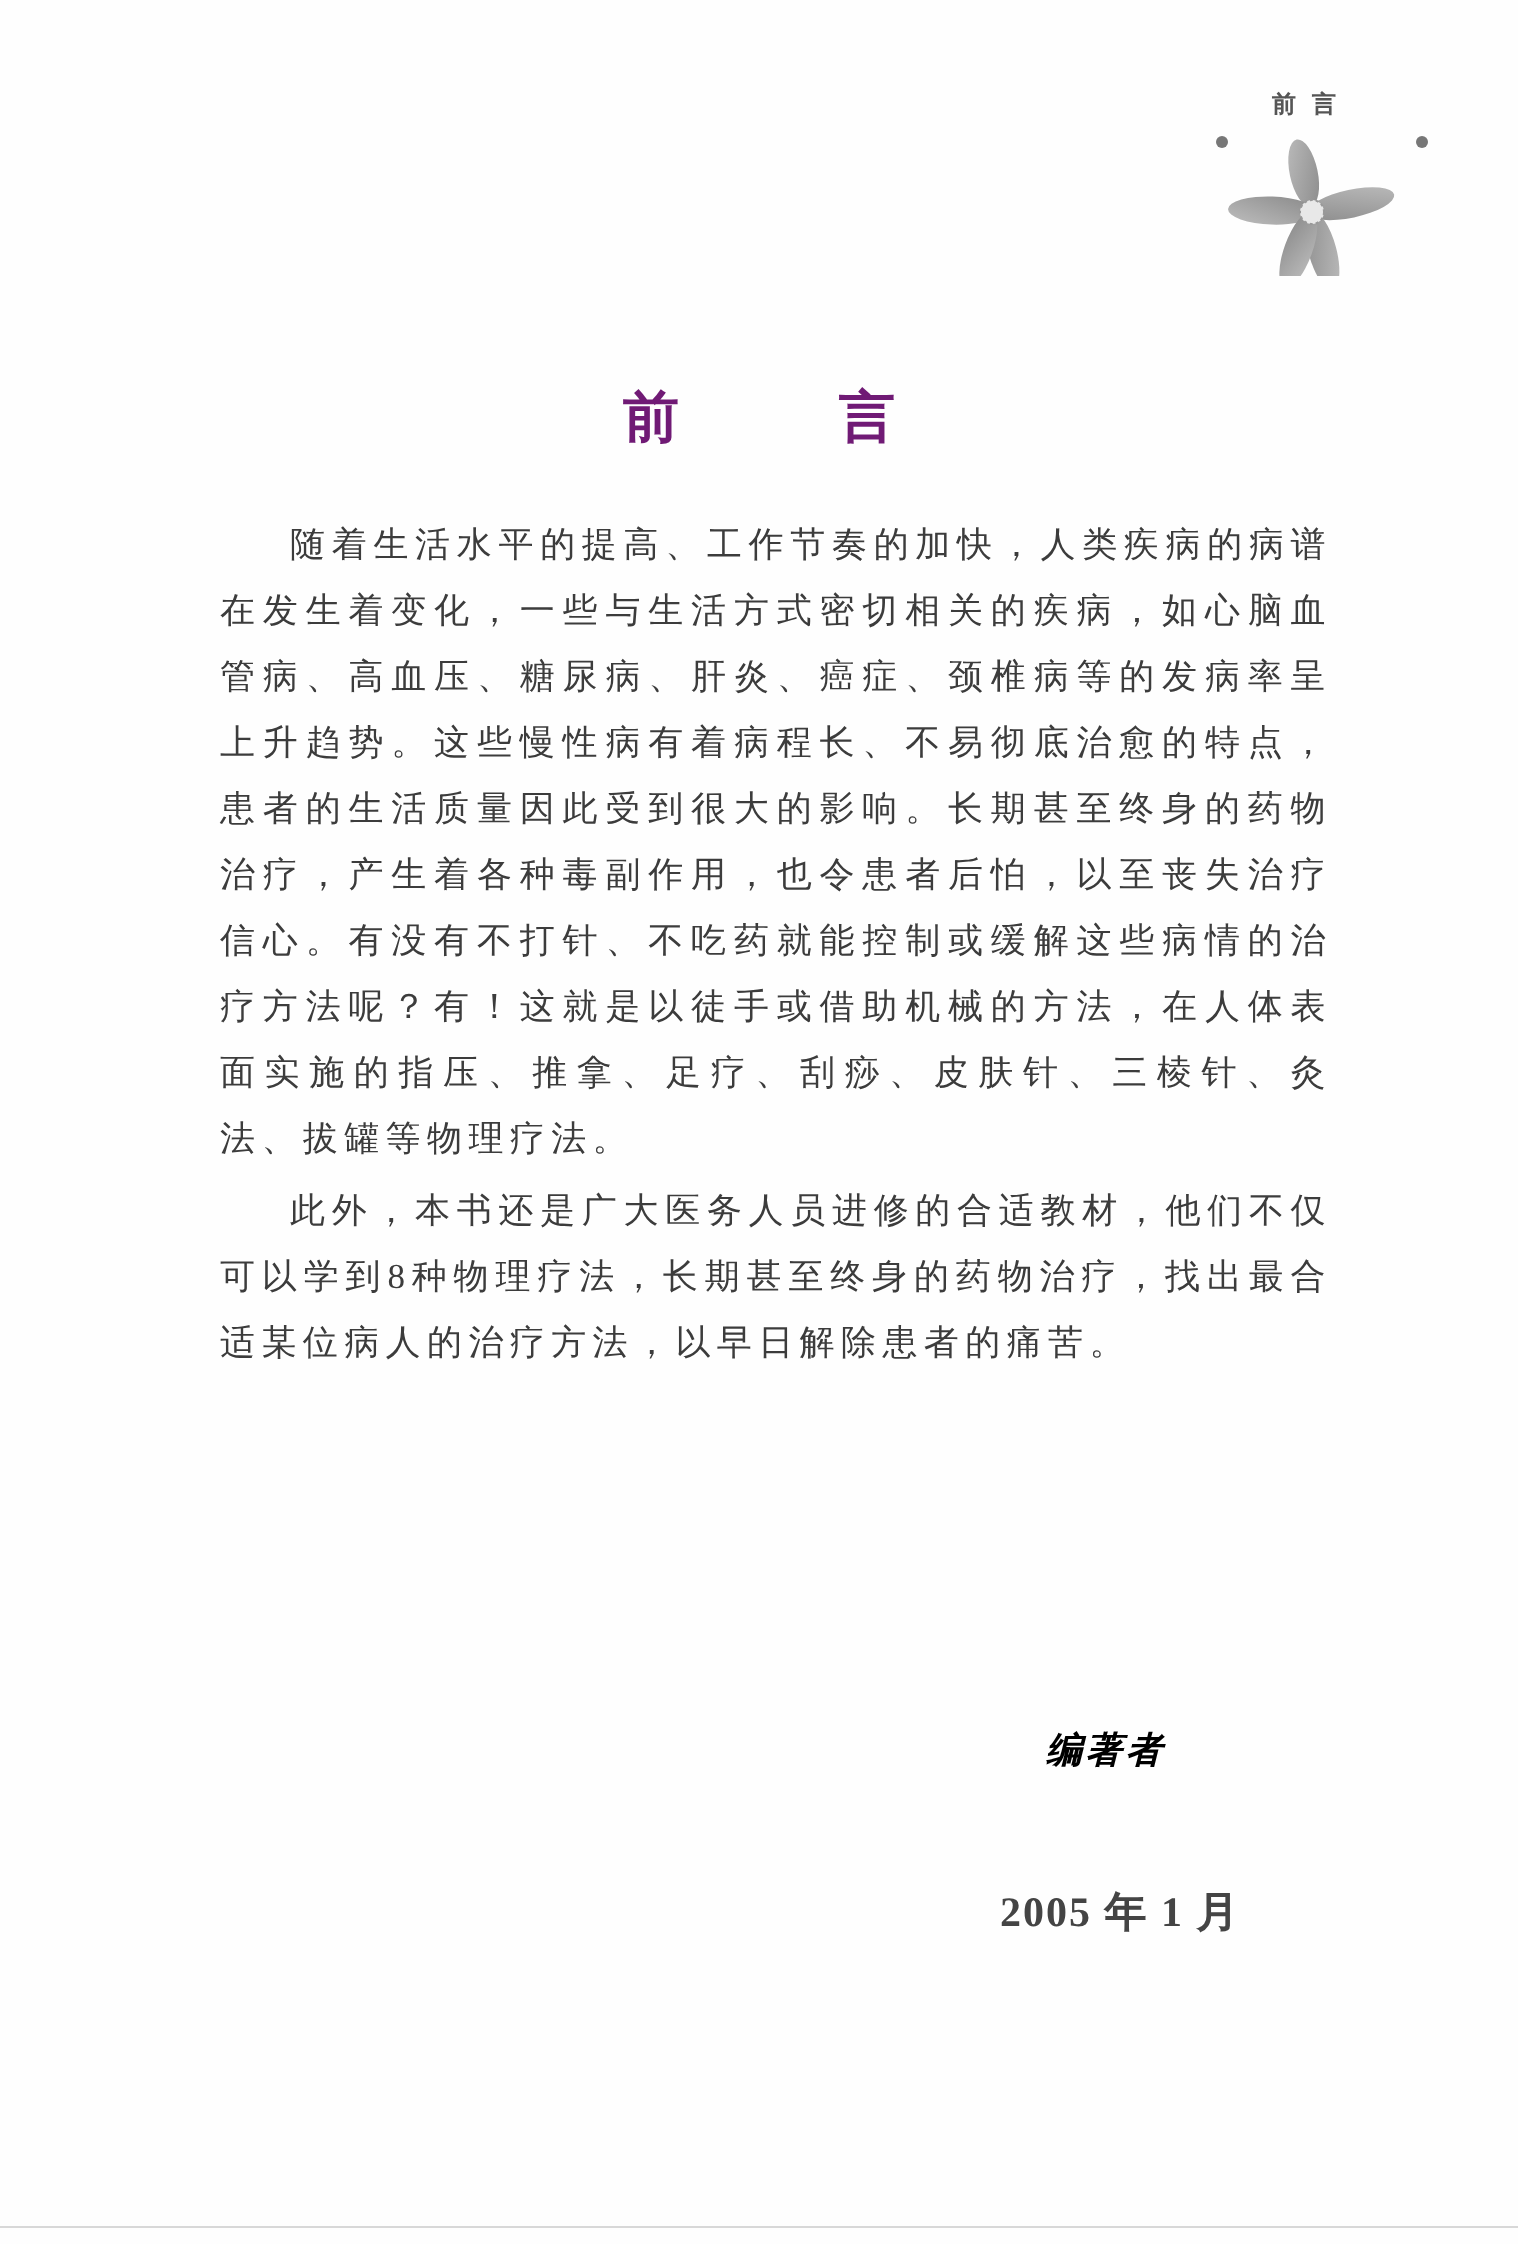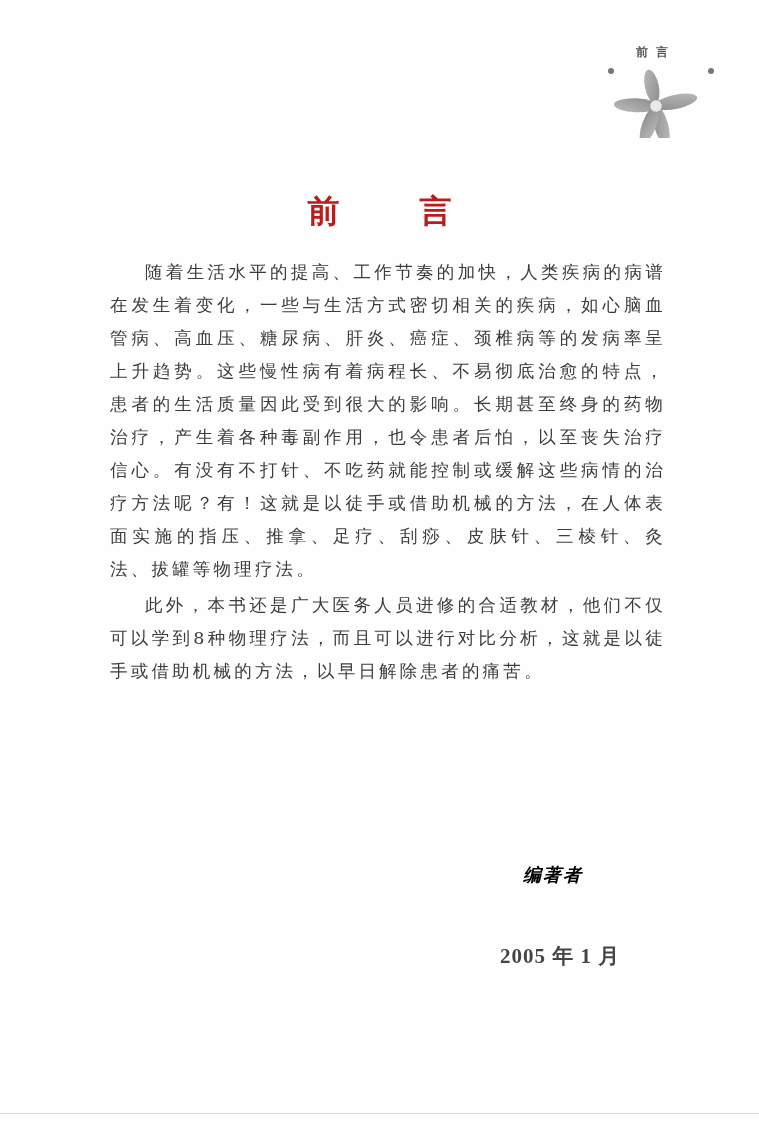--- a/index.html
+++ b/index.html
@@ -61,41 +61,42 @@
       width: 100px;
       height: 70px;
     }
     
     .title {
       position: absolute;
       left: 0;
       top: 190px;
       width: 759px;
       text-align: center;
-      font-size: 32px;
+      font-size: 28px;
       font-weight: bold;
-      color: #b91c1c;
+      color: #701a75;
     }
     .title span { display: inline-block; }
     .title .gap { width: 80px; }
     
     .content {
       position: absolute;
       left: 110px;
       top: 256px;
       width: 556px;
       font-size: 17.5px;
       line-height: 33px;
       letter-spacing: 3.2px;
       text-align: justify;
       color: #3c3c3c;
     }
     .content p {
       margin: 0 0 3px 0;
       text-indent: 2em;
+      font-family: Liberation Serif, serif;
     }
     .signature {
       position: absolute;
       left: 523px;
       top: 863px;
       font-size: 18px;
       font-weight: bold;
       font-style: italic;
       letter-spacing: 2px;
       color: #000000;
@@ -137,20 +138,20 @@
       </g>
     </svg>
   </div>
 
   <div class="title">
     <span>前</span><span class="gap"></span><span>言</span>
   </div>
 
   <div class="content">
     <p>随着生活水平的提高、工作节奏的加快，人类疾病的病谱在发生着变化，一些与生活方式密切相关的疾病，如心脑血管病、高血压、糖尿病、肝炎、癌症、颈椎病等的发病率呈上升趋势。这些慢性病有着病程长、不易彻底治愈的特点，患者的生活质量因此受到很大的影响。长期甚至终身的药物治疗，产生着各种毒副作用，也令患者后怕，以至丧失治疗信心。有没有不打针、不吃药就能控制或缓解这些病情的治疗方法呢？有！这就是以徒手或借助机械的方法，在人体表面实施的指压、推拿、足疗、刮痧、皮肤针、三棱针、灸法、拔罐等物理疗法。</p>
-    <p>此外，本书还是广大医务人员进修的合适教材，他们不仅可以学到8种物理疗法，而且可以进行对比分析，这就是以徒手或借助机械的方法，以早日解除患者的痛苦。</p>
+    <p>此外，本书还是广大医务人员进修的合适教材，他们不仅可以学到8种物理疗法，长期甚至终身的药物治疗，找出最合适某位病人的治疗方法，以早日解除患者的痛苦。</p>
   </div>
 
   <div class="signature">编著者</div>
   <div class="date">2005 年 1 月</div>
 
   <div class="bottom-rule"></div>
 </div>
 
 </body></html>

